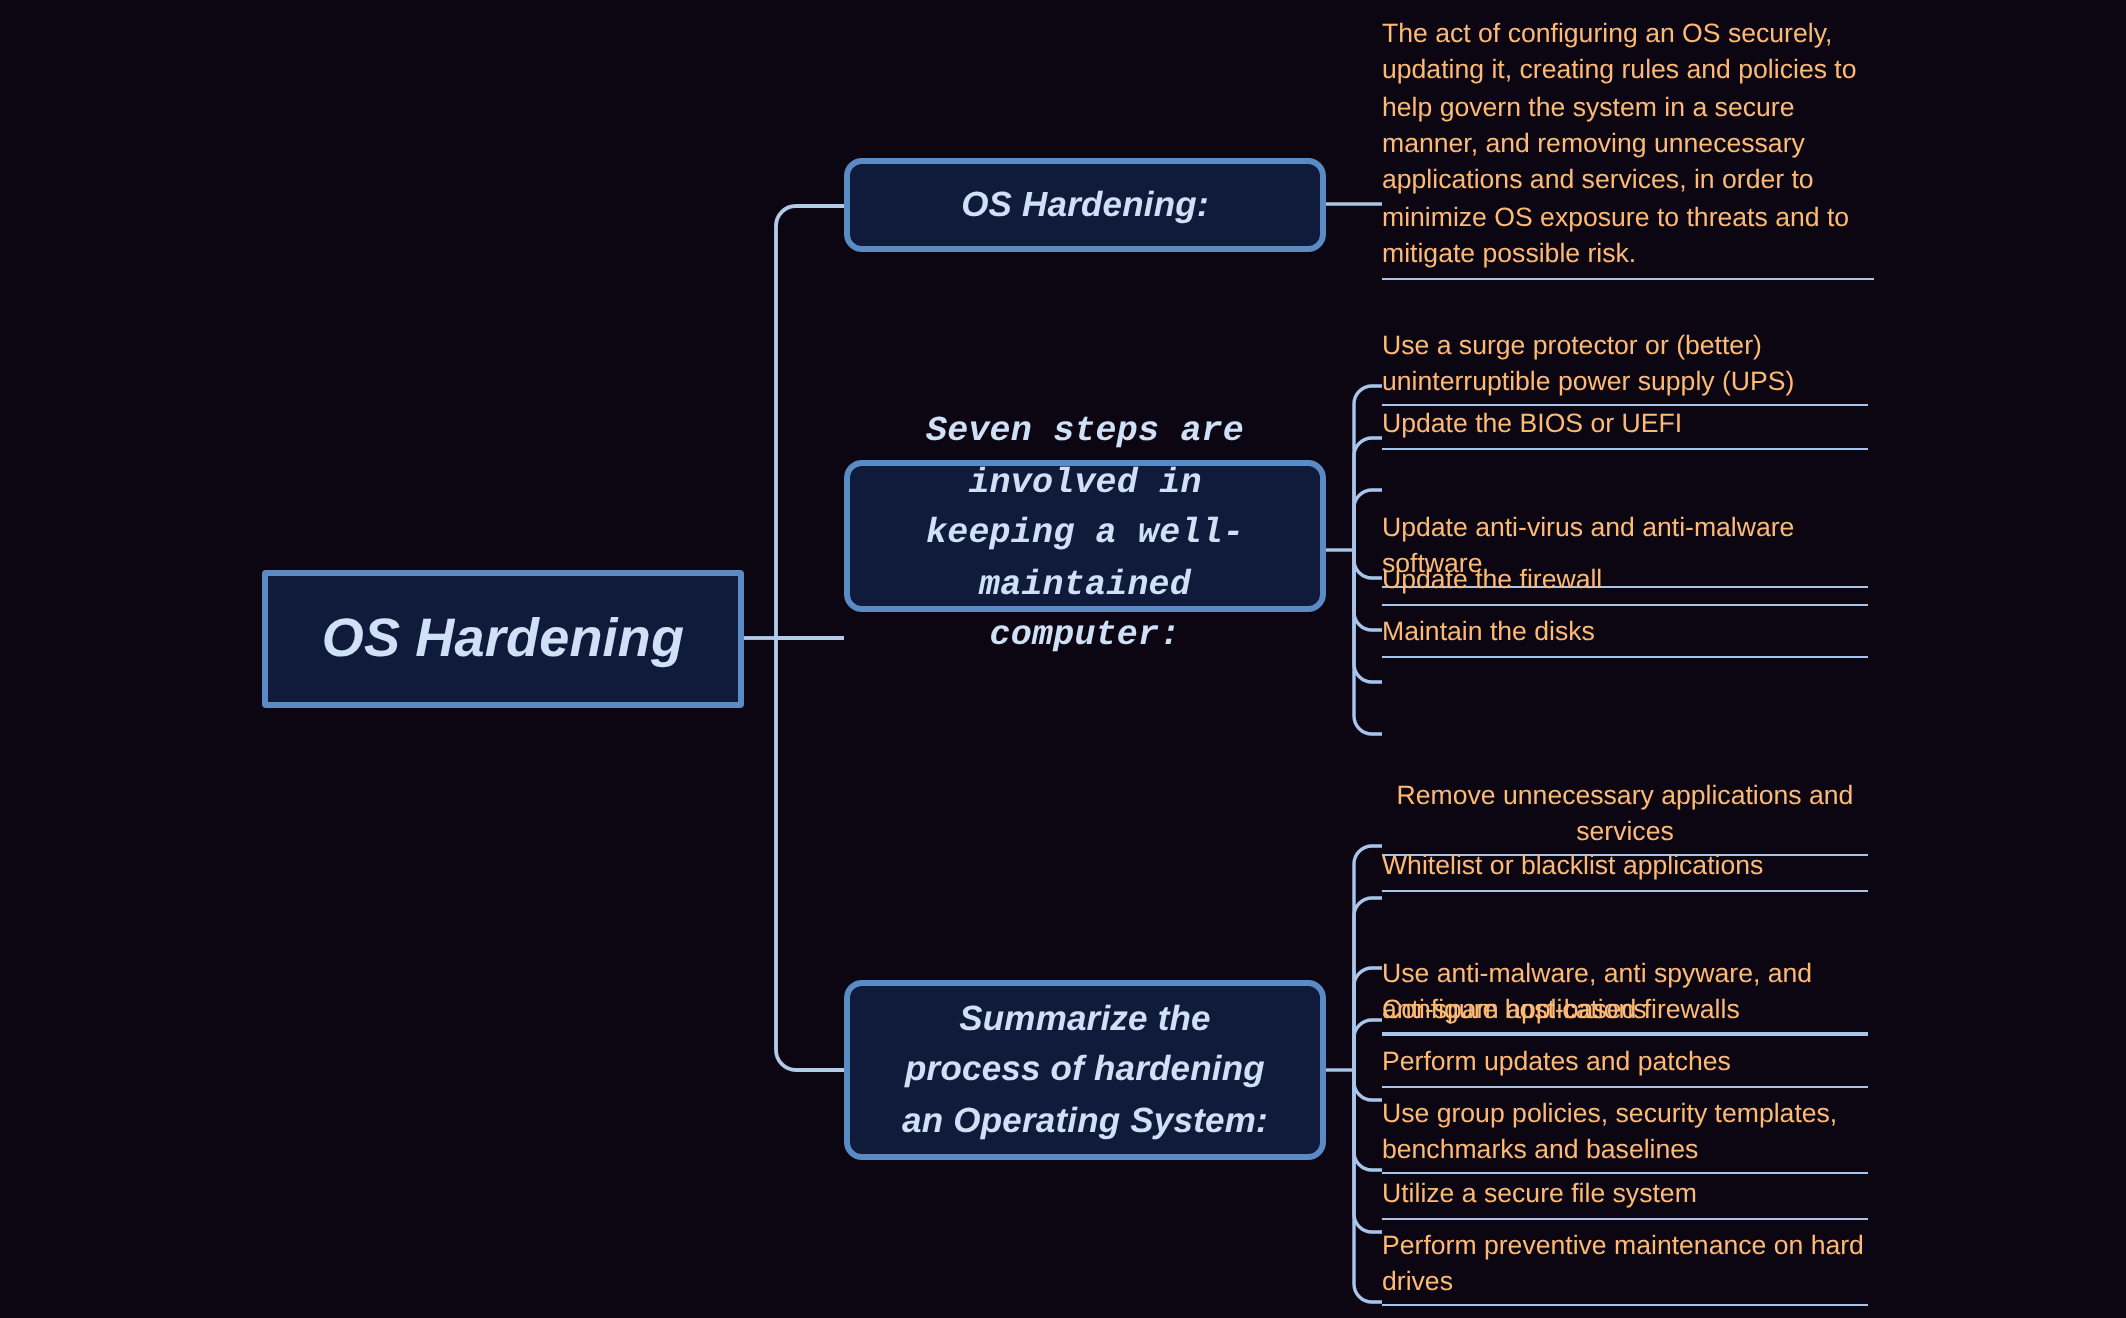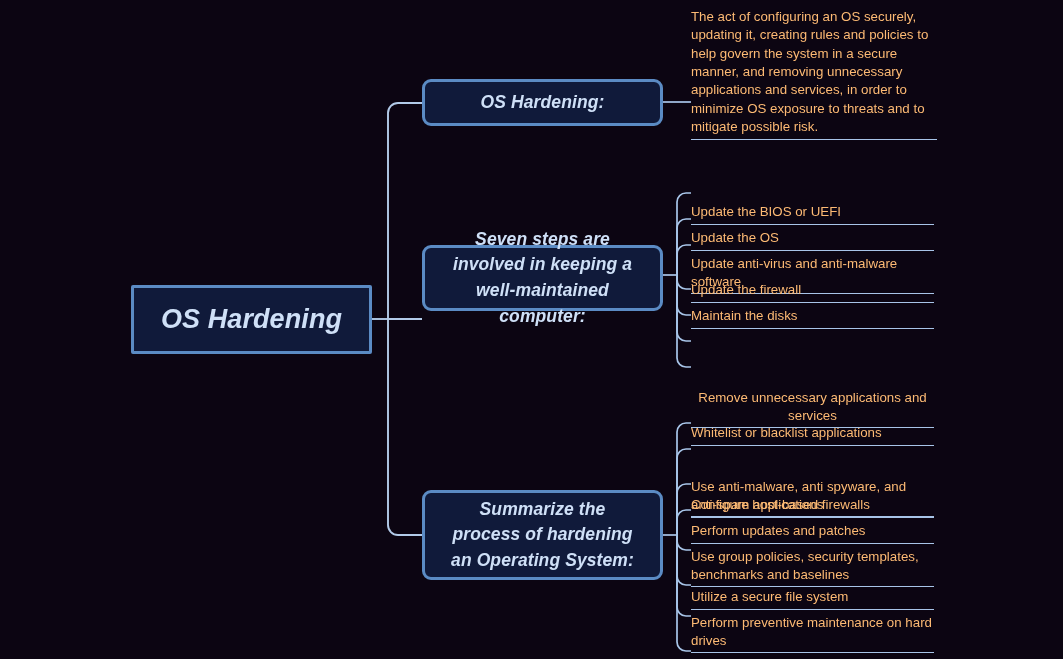--- a/index.html
+++ b/index.html
@@ -69,21 +69,21 @@
   }
 
   .node.branch {
     left: 422px;
     width: 241px;
     font-size: 17.5px;
     line-height: 1.46;
     padding: 4px 22px;
   }
   .node.b1 { top: 79px;  height: 47px; }
-  .node.b2 { top: 245px; height: 66px; }
+  .node.b2 { top: 230px; height: 76px; font-family: Liberation Mono, monospace; }
   .node.b3 { top: 490px; height: 90px; }
 
   
   .leaf {
     position: absolute;
     left: 691px;
     width: 243px;
     box-sizing: border-box;
     color: #fdba74;
     font-size: 13.3px;
@@ -142,22 +142,22 @@
   </div>
   <div class="node branch b2">
     <span>Seven steps are involved in keeping a well-maintained computer:</span>
   </div>
   <div class="node branch b3">
     <span>Summarize the process of hardening an Operating System:</span>
   </div>
 
   <div class="leaf desc" style="top:8px;width:246px;">The act of configuring an OS securely, updating it, creating rules and policies to help govern the system in a secure manner, and removing unnecessary applications and services, in order to minimize OS exposure to threats and to mitigate possible risk.</div>
 
+  <div class="leaf" style="top:164px;">Use a surge protector or (better) uninterruptible power supply (UPS)</div>
   <div class="leaf" style="top:203px;">Update the BIOS or UEFI</div>
-  <div class="leaf" style="top:229px;">Update the OS</div>
   <div class="leaf" style="top:255px;">Update anti-virus and anti-malware software</div>
   <div class="leaf" style="top:281px;">Update the firewall</div>
   <div class="leaf" style="top:307px;">Maintain the disks</div>
 
   <div class="leaf" style="top:389px;text-align:center;">Remove unnecessary applications and services</div>
   <div class="leaf" style="top:424px;">Whitelist or blacklist applications</div>
   <div class="leaf" style="top:478px;">Use anti-malware, anti spyware, and anti-spam applications</div>
   <div class="leaf" style="top:496px;">Configure host-based firewalls</div>
   <div class="leaf" style="top:522px;">Perform updates and patches</div>
   <div class="leaf" style="top:548px;">Use group policies, security templates, benchmarks and baselines</div>

